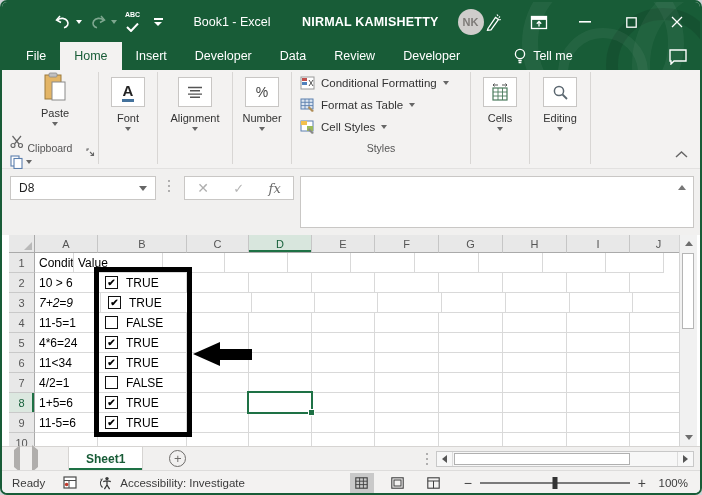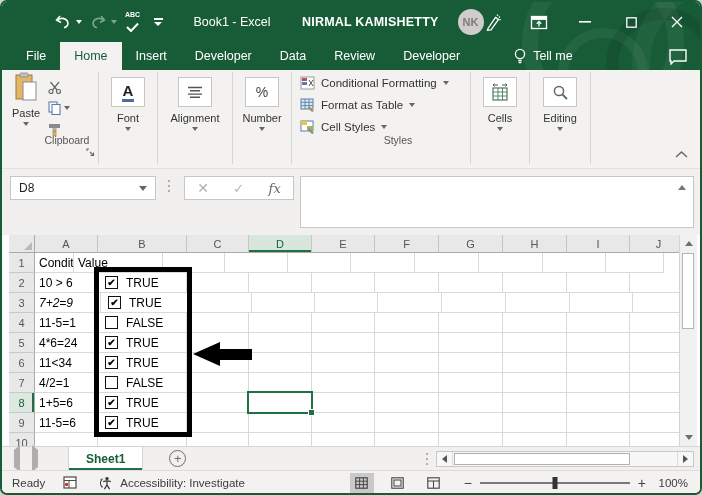--- a/index.html
+++ b/index.html
@@ -32,28 +32,28 @@
   .wic{width:46px;height:40px;display:flex;align-items:center;justify-content:center;cursor:pointer;}
   
   .tabrow{position:absolute;left:0;top:40px;width:100%;height:28px;display:flex;align-items:stretch;padding-left:10px;box-sizing:border-box;gap:26px;}
   .tab{padding:0 14px;line-height:28px;font-size:12.5px;color:#fff;cursor:pointer;white-space:nowrap;}
   .tab.active{background:#f3f2f1;color:#185c37;}
   .tellme{display:flex;align-items:center;gap:7px;color:#fff;font-size:12.5px;margin-left:14px;cursor:pointer;}
   .commenticon{margin-left:auto;margin-right:12px;display:flex;align-items:center;cursor:pointer;}
   
   .ribbon{position:absolute;left:0;top:68px;width:100%;height:99px;background:#f3f2f1;border-bottom:1px solid #e2e1e0;box-sizing:border-box;display:flex;}
   .rgroup{position:relative;border-right:1px solid #d8d6d4;height:92px;margin-top:2px;flex-shrink:0;}
-  .glabel{position:absolute;bottom:18px;left:0;width:100%;text-align:center;font-size:10.5px;color:#555;padding-left:17px;}
+  .glabel{position:absolute;bottom:10px;left:0;width:100%;text-align:center;font-size:10.5px;color:#555;}
   .chevd{width:0;height:0;border-left:3px solid transparent;border-right:3px solid transparent;border-top:4px solid #666;}
   .bigbtn{display:flex;flex-direction:column;align-items:center;cursor:pointer;}
   .ibox{width:34px;height:30px;background:#fff;border:1px solid #c8c6c4;display:flex;align-items:center;justify-content:center;margin-top:5px;box-sizing:border-box;}
   .blabel{font-size:11px;color:#333;margin-top:5px;}
   .bchev{margin-top:3px;}
   .g-clip{width:96px;}
-  .cliprow{display:flex;}
+  .cliprow{display:flex;flex-direction:column;}
   .pastecol{display:flex;flex-direction:column;align-items:center;margin-left:10px;cursor:pointer;}
   .minicol{display:flex;flex-direction:column;margin-left:8px;margin-top:8px;gap:7px;}
   .minib{display:flex;align-items:center;gap:3px;cursor:pointer;height:14px;}
   .launcher{position:absolute;right:3px;bottom:3px;cursor:pointer;}
   .g-font{width:58px;}.g-align{width:74px;}.g-num{width:58px;}
   .g-styles{width:178px;}
   .stylerow{display:flex;align-items:center;gap:6px;height:22px;padding-left:8px;cursor:pointer;}
   .srtext{font-size:11.5px;color:#333;white-space:nowrap;}
   .g-cells{width:58px;}.g-edit{width:60px;}
   .fonticon{font-size:15px;font-weight:700;color:#222;line-height:1;border-bottom:3px solid #44729c;padding:0 1px 1px;}

